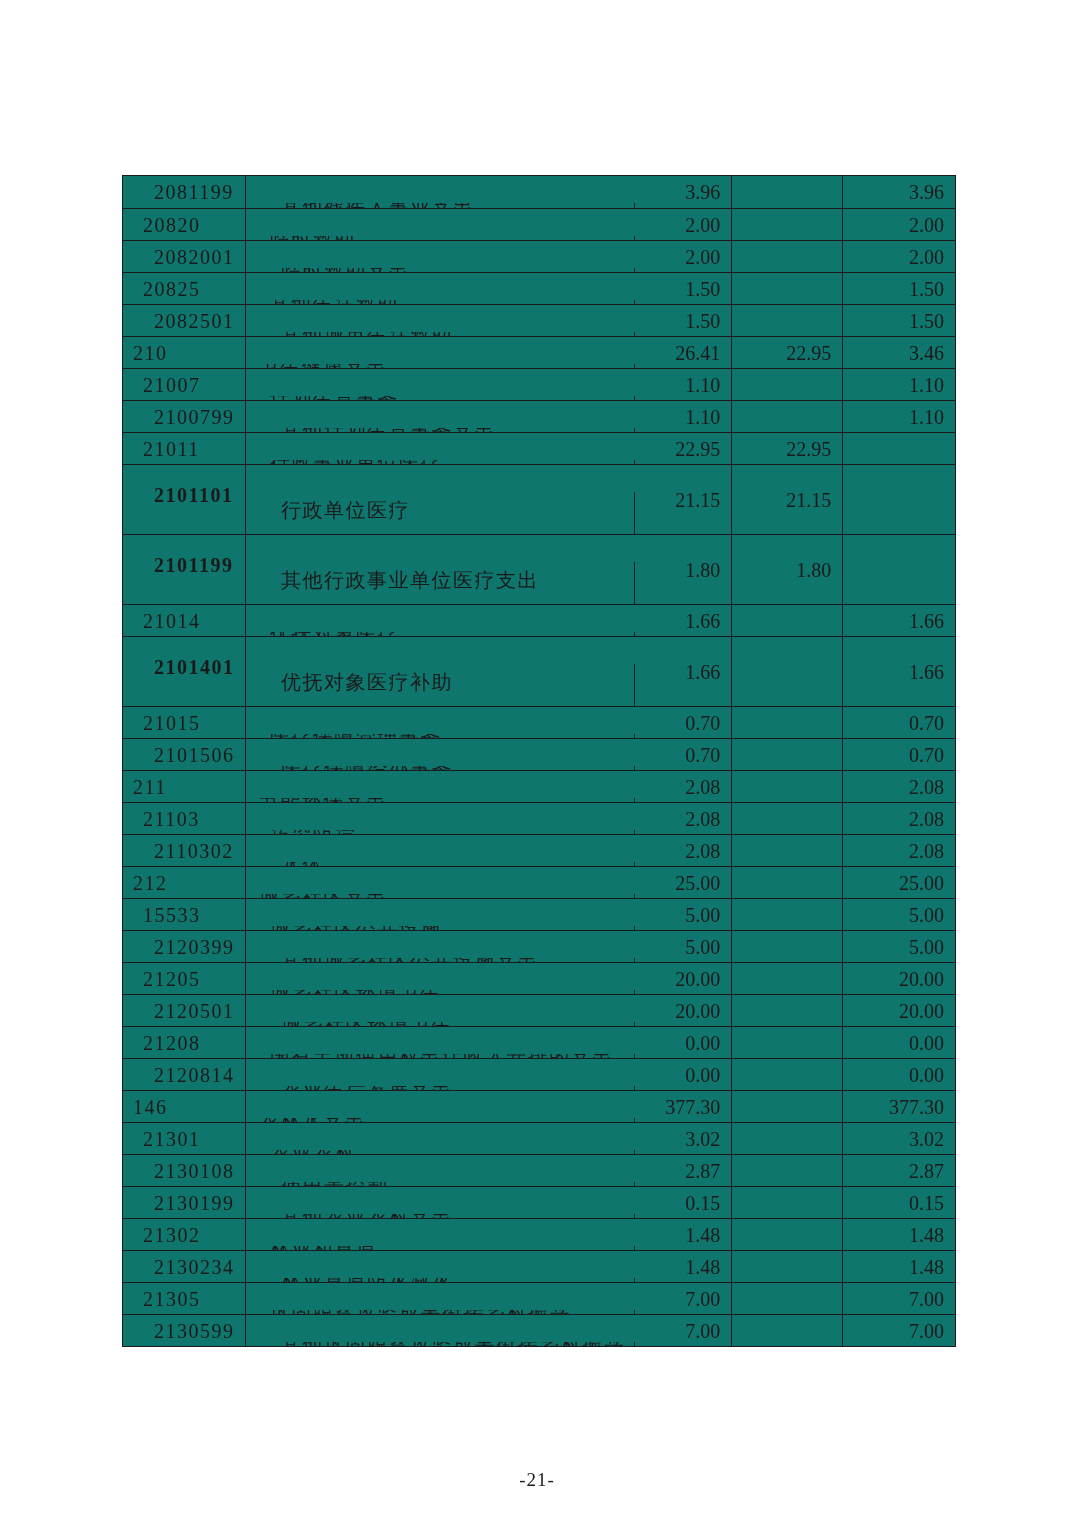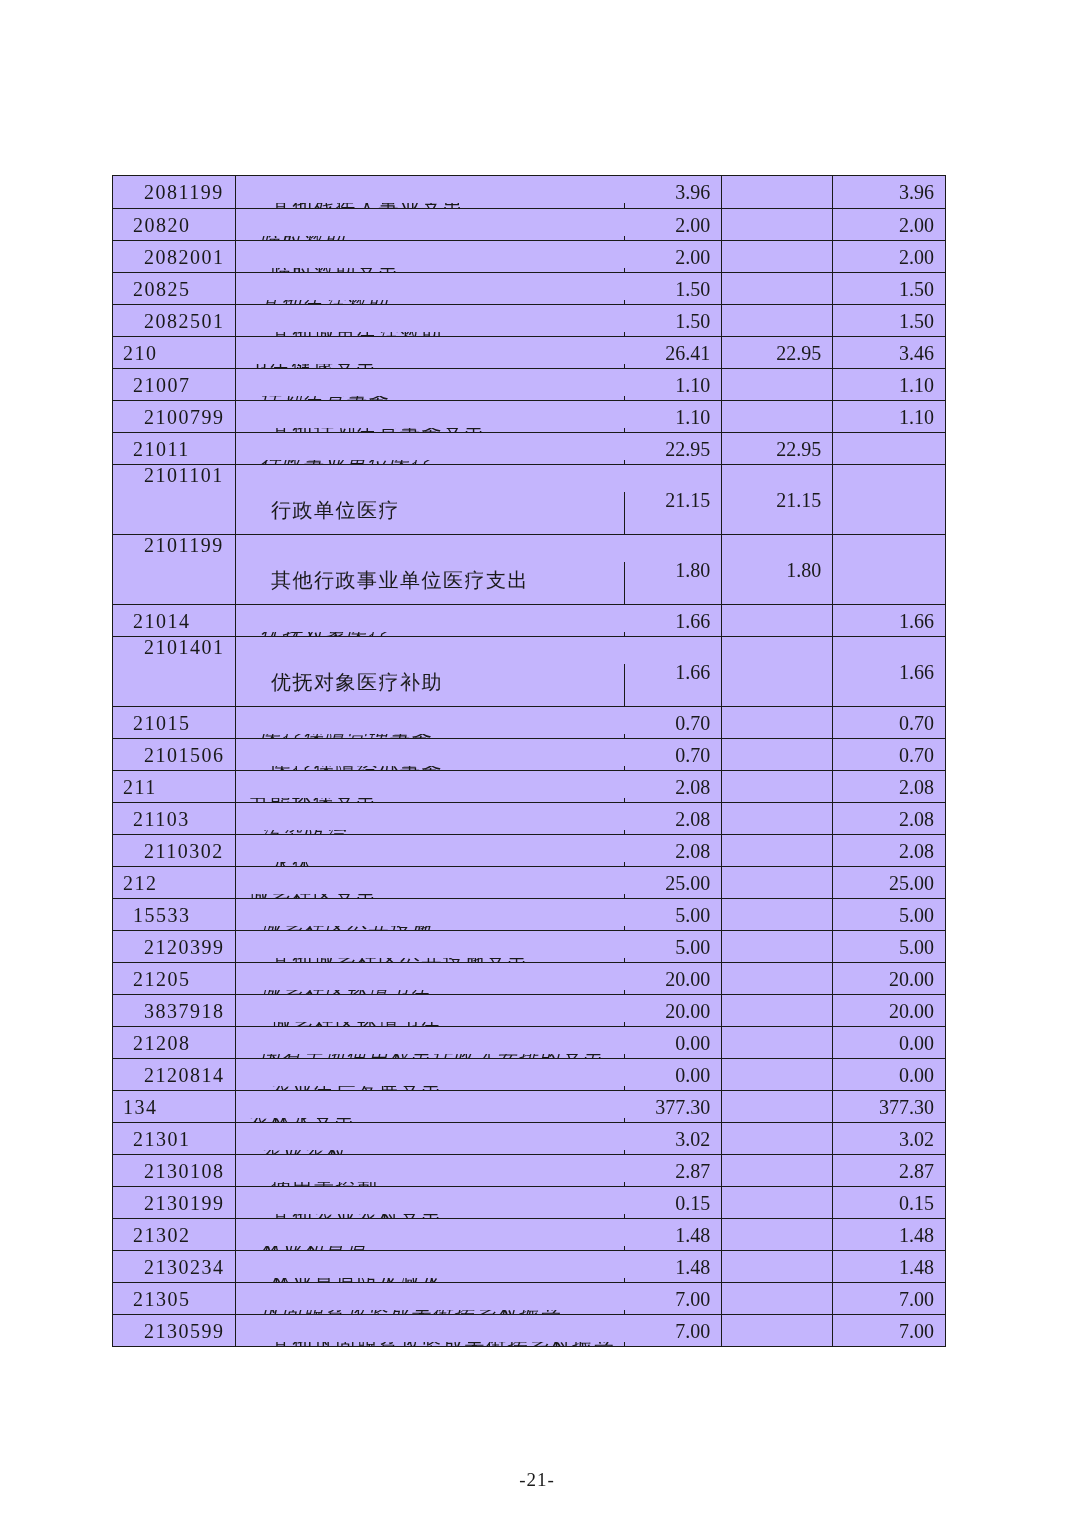--- a/index.html
+++ b/index.html
@@ -11,26 +11,26 @@
     position: relative;
     width: 1074px;
     height: 1520px;
     background: #ffffff;
     font-family: "Liberation Serif", "DejaVu Serif", serif;
     color: #1a1a1a;
     overflow: hidden;
   }
   #budget-table {
     position: absolute;
-    left: 112px;
+    left: 122px;
     top: 175px;
     width: 834px;
     border: 1px solid #1a1a1a;
     box-sizing: border-box;
-    background: #c4b5fd;
+    background: #0f766e;
   }
   .row {
     display: flex;
     height: 32px;
     box-sizing: border-box;
   }
   .row + .row {
     border-top: 1px solid #1a1a1a;
   }
   .row.tall {
@@ -52,24 +52,24 @@
   .c-v3     { width: 112px; }
   .c-v1, .c-v2, .c-v3 {
     justify-content: flex-end;
     padding-right: 11px;
   }
   
   .lv1 .c-code { padding-left: 10px; }
   .lv2 .c-code { padding-left: 20px; }
   .lv3 .c-code { padding-left: 31px; }
   .lv1 .c-name { padding-left: 13px; }
-  .lv2 .c-name { padding-left: 24px; font-style: italic; }
+  .lv2 .c-name { padding-left: 24px; }
   .lv3 .c-name { padding-left: 35px; }
   
-  .row.tall .c-code { align-items: flex-start; padding-bottom: 10px; }
+  .row.tall .c-code { align-items: center; padding-bottom: 10px; font-weight: bold; }
   .row.tall .c-name { padding-bottom: 6px; }
   #page-footer {
     position: absolute;
     left: 0;
     top: 1469px;
     width: 100%;
     text-align: center;
     font-size: 19px;
     letter-spacing: 1px;
     color: #1a1a1a;
@@ -450,21 +450,21 @@
     </div>
     <div class="cell c-v2">
       <span></span>
     </div>
     <div class="cell c-v3">
       <span>20.00</span>
     </div>
   </div>
       <div class="row lv3">
     <div class="cell c-code">
-      <span>3837918</span>
+      <span>2120501</span>
     </div>
     <div class="cell c-name">
       <span>城乡社区环境卫生</span>
     </div>
     <div class="cell c-v1">
       <span>20.00</span>
     </div>
     <div class="cell c-v2">
       <span></span>
     </div>
@@ -501,21 +501,21 @@
     </div>
     <div class="cell c-v2">
       <span></span>
     </div>
     <div class="cell c-v3">
       <span>0.00</span>
     </div>
   </div>
       <div class="row lv1">
     <div class="cell c-code">
-      <span>134</span>
+      <span>146</span>
     </div>
     <div class="cell c-name">
       <span>农林水支出</span>
     </div>
     <div class="cell c-v1">
       <span>377.30</span>
     </div>
     <div class="cell c-v2">
       <span></span>
     </div>

